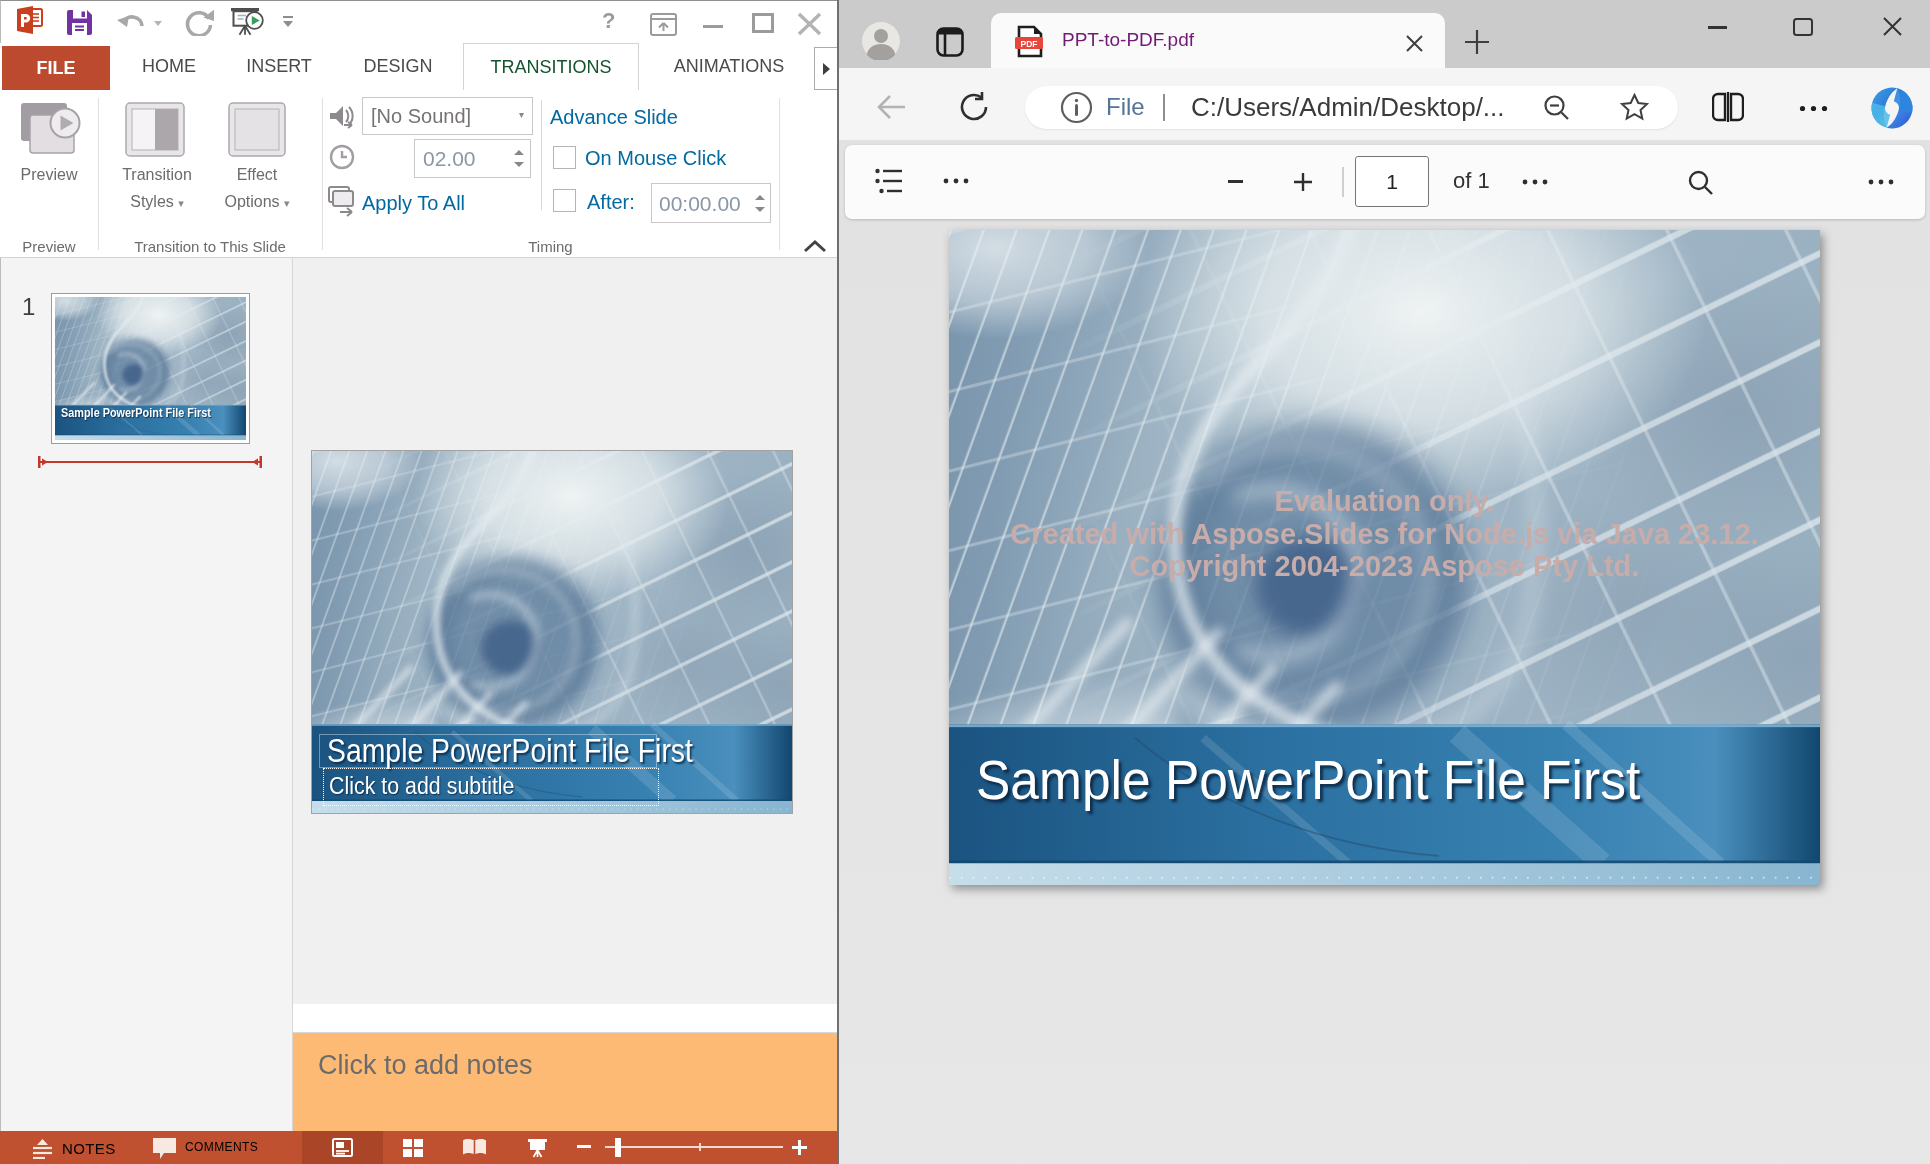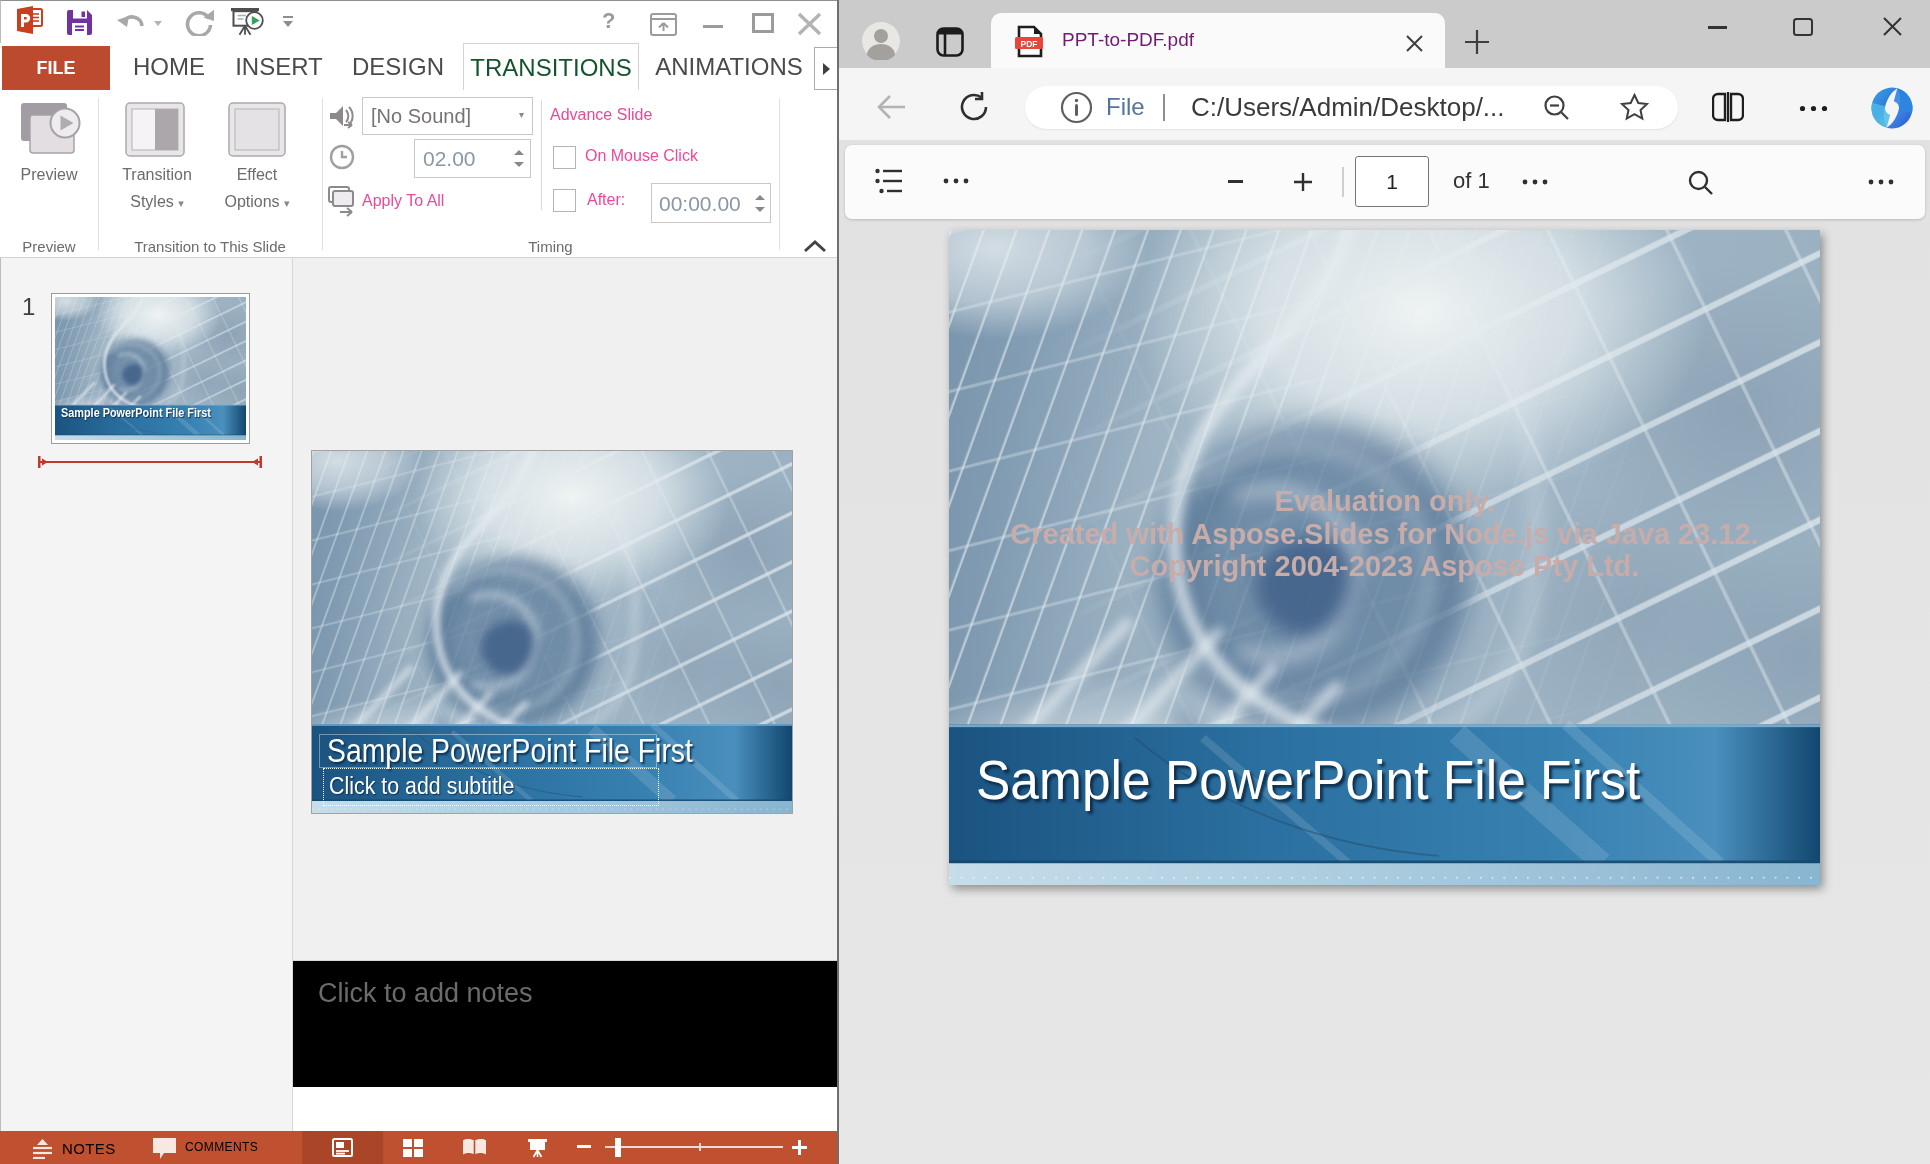--- a/index.html
+++ b/index.html
@@ -5,35 +5,35 @@
 *{margin:0;padding:0;box-sizing:border-box}
 html,body{width:1930px;height:1164px;overflow:hidden;font-family:"Liberation Sans",sans-serif;background:#fff}
 .abs{position:absolute}
 #stage{position:relative;width:1930px;height:1164px}
 
 #ppt{left:0;top:0;width:839px;height:1164px;background:#fff;border-top:1px solid #909090;border-left:1px solid #bcbcbc}
 .redbox{background:#d13a29}
 #ppt-title{left:297px;top:0;width:291px;height:43px;color:#fff;font-size:20px;line-height:43px;text-align:left;padding-left:15px;white-space:nowrap;overflow:hidden}
 .qicon{color:#9b9b9b}
 #tabs{left:0;top:43px;width:839px;height:47px;background:#fff}
-.tab{position:absolute;top:0;height:47px;font-size:24px;color:#4a4a4a;line-height:47px;text-align:center}
+.tab{position:absolute;top:0;height:47px;font-size:18px;color:#4a4a4a;line-height:47px;text-align:center}
 #tab-file{left:2px;top:3px;width:108px;height:44px;background:#bc4a2e;color:#fff;font-weight:bold;font-size:18px;line-height:44px}
 #tab-trans{left:463px;width:176px;background:#fff;border:1px solid #d5d3d1;border-bottom:none;color:#14532d}
 #ribbon{left:0;top:90px;width:839px;height:168px;background:#fff;border-bottom:1px solid #d5d3d1}
 .gsep{position:absolute;top:8px;width:1px;height:152px;background:#e2e0de}
 .glabel{position:absolute;top:148px;font-size:15px;color:#6e6a6e;text-align:center;white-space:nowrap}
 .blabel{position:absolute;font-size:16px;color:#6e6a6e;text-align:center;white-space:nowrap}
-.rtext{font-size:16px;color:#ec4899}
+.rtext{font-size:20px;color:#0369a1}
 .combo{position:absolute;background:#fff;border:1px solid #c9c7c9}
 .spintx{color:#8a97a6;font-size:21px}
 .cbox{position:absolute;width:23px;height:23px;background:#fff;border:1px solid #b5b3b5}
 
 #lpane{left:1px;top:258px;width:292px;height:873px;background:#f5f4f4;border-right:1px solid #d9d7d5}
 #editor{left:293px;top:258px;width:546px;height:746px;background:#f1f0f0}
-#notes{left:293px;top:960px;width:546px;height:127px;background:#000000;border-top:1px solid #d9d9d9}
+#notes{left:293px;top:1032px;width:546px;height:127px;background:#fdba74;border-top:1px solid #d9d9d9}
 #statusbar{left:0;top:1131px;width:839px;height:33px;background:#c05130;color:#000000}
 
 .slide{position:absolute;overflow:hidden}
 .slide svg.art{position:absolute;left:0;top:0;width:100%;height:100%}
 .stitle{position:absolute;left:3.1%;color:#fff;white-space:nowrap;text-shadow:2px 2px 2px rgba(10,40,70,.85)}
 .ssub{position:absolute;left:3.6%;color:#fff;white-space:nowrap;text-shadow:1px 1px 1px rgba(10,40,70,.8)}
 
 #edge{left:839px;top:0;width:1091px;height:1164px;background:linear-gradient(#e2e1e1,#e8e7e7)}
 #etabstrip{left:839px;top:0;width:1091px;height:68px;background:#cbcbcb}
 #etab{left:991px;top:13px;width:454px;height:55px;background:#fafafa;border-radius:10px 10px 0 0}

